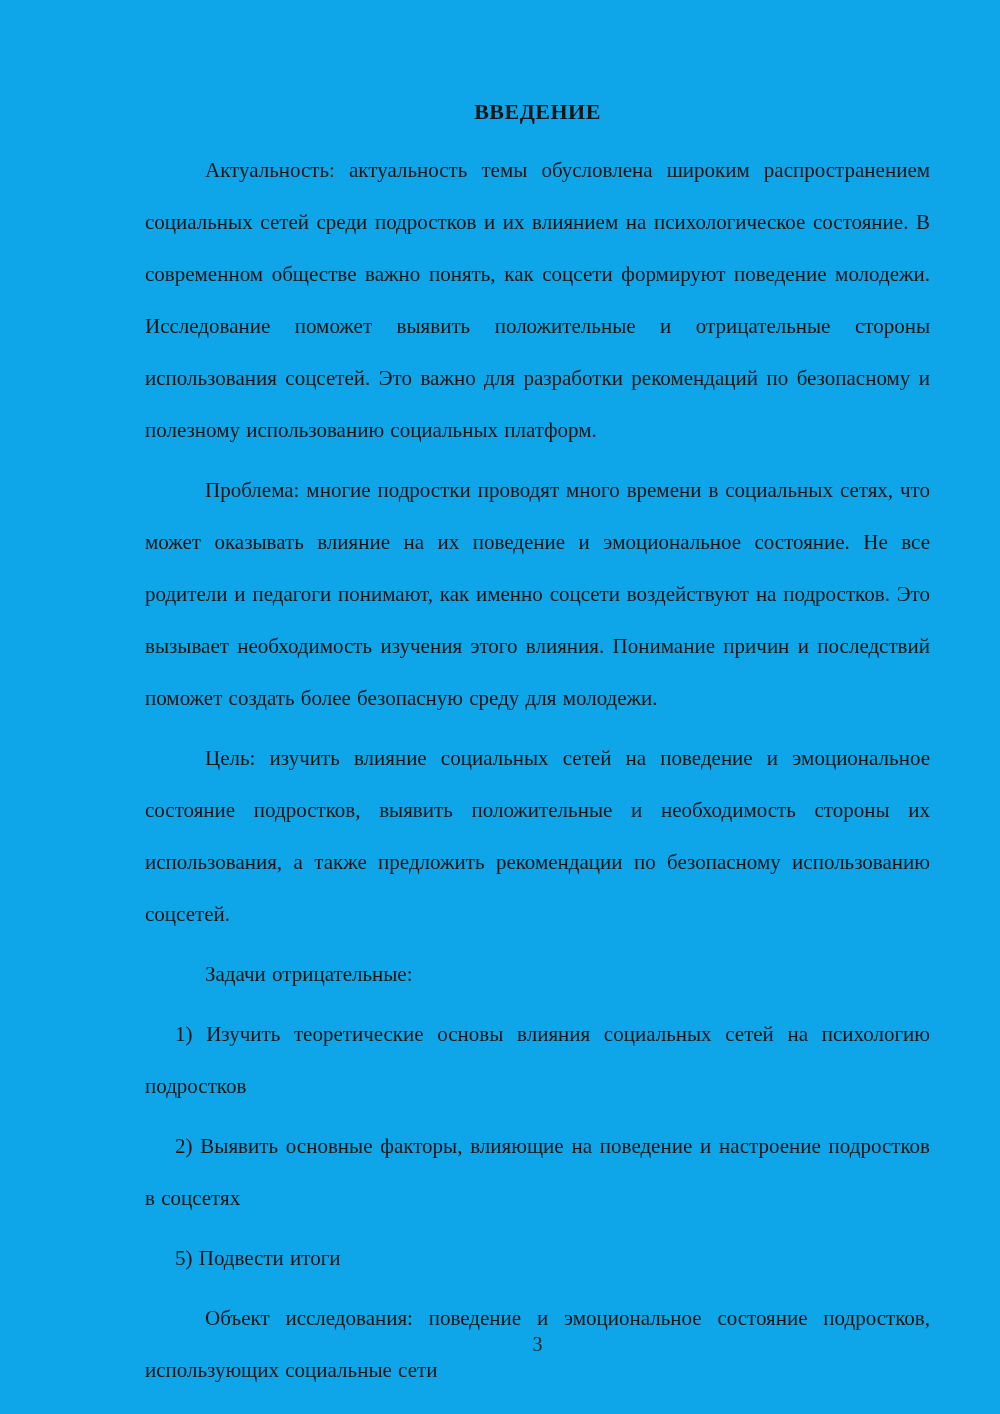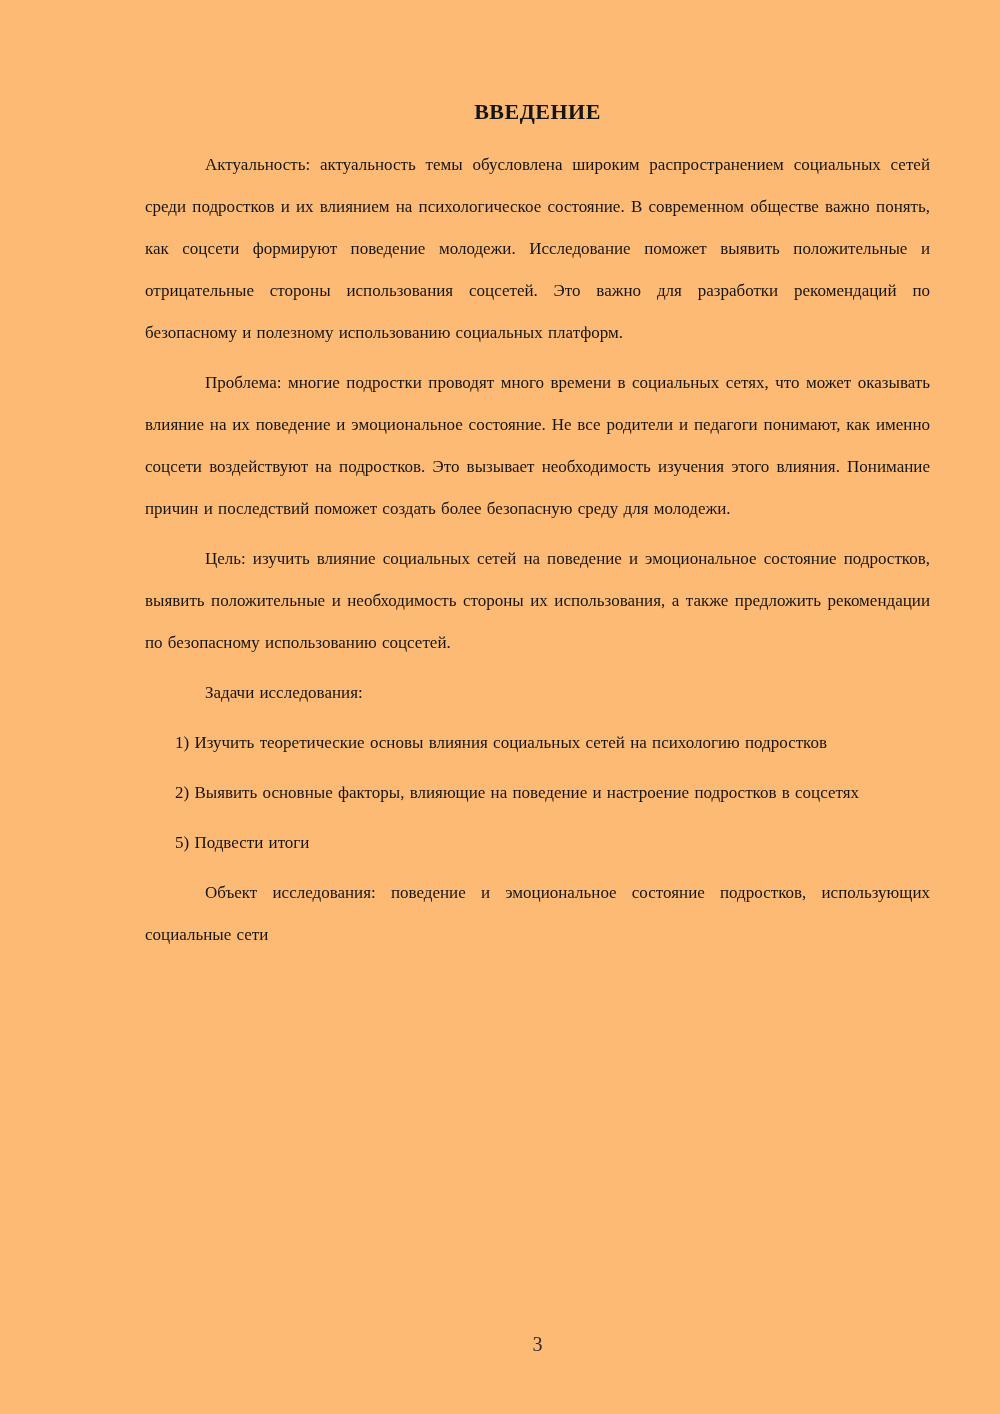--- a/index.html
+++ b/index.html
@@ -7,38 +7,38 @@
   html, body {
     background: #ffffff;
     font-family: "Liberation Serif", "DejaVu Serif", serif;
   }
 
   .page {
     position: relative;
     width: 1000px;
     height: 1414px;
     margin: 0 auto;
-    background: #fdba74;
+    background: #0ea5e9;
     color: #151515;
     padding: 94px 70px 0 145px;
     overflow: hidden;
   }
 
   .doc-title {
     font-size: 22px;
     line-height: 36px;
     font-weight: bold;
     text-align: center;
     letter-spacing: 0.5px;
     margin-bottom: 14px;
   }
 
   .para {
-    font-size: 17px;
-    line-height: 42px;
+    font-size: 21px;
+    line-height: 52px;
     text-align: justify;
     text-indent: 60px;
     margin-bottom: 8px;
     word-spacing: 1px;
   }
 
   .para.task {
     text-indent: 30px;
   }
 
@@ -58,21 +58,21 @@
 <div class="page">
 
   <h1 class="doc-title">ВВЕДЕНИЕ</h1>
 
   <p class="para">Актуальность: актуальность темы обусловлена широким распространением социальных сетей среди подростков и их влиянием на психологическое состояние. В современном обществе важно понять, как соцсети формируют поведение молодежи. Исследование поможет выявить положительные и отрицательные стороны использования соцсетей. Это важно для разработки рекомендаций по безопасному и полезному использованию социальных платформ.</p>
 
   <p class="para">Проблема: многие подростки проводят много времени в социальных сетях, что может оказывать влияние на их поведение и эмоциональное состояние. Не все родители и педагоги понимают, как именно соцсети воздействуют на подростков. Это вызывает необходимость изучения этого влияния. Понимание причин и последствий поможет создать более безопасную среду для молодежи.</p>
 
   <p class="para">Цель: изучить влияние социальных сетей на поведение и эмоциональное состояние подростков, выявить положительные и необходимость стороны их использования, а также предложить рекомендации по безопасному использованию соцсетей.</p>
 
-  <p class="para">Задачи исследования:</p>
+  <p class="para">Задачи отрицательные:</p>
 
   <p class="para task">1) Изучить теоретические основы влияния социальных сетей на психологию подростков</p>
 
 
   <p class="para task">2) Выявить основные факторы, влияющие на поведение и настроение подростков в соцсетях</p>
 
 
   <p class="para task">5) Подвести итоги</p>
 
   <p class="para">Объект исследования: поведение и эмоциональное состояние подростков, использующих социальные сети</p>

